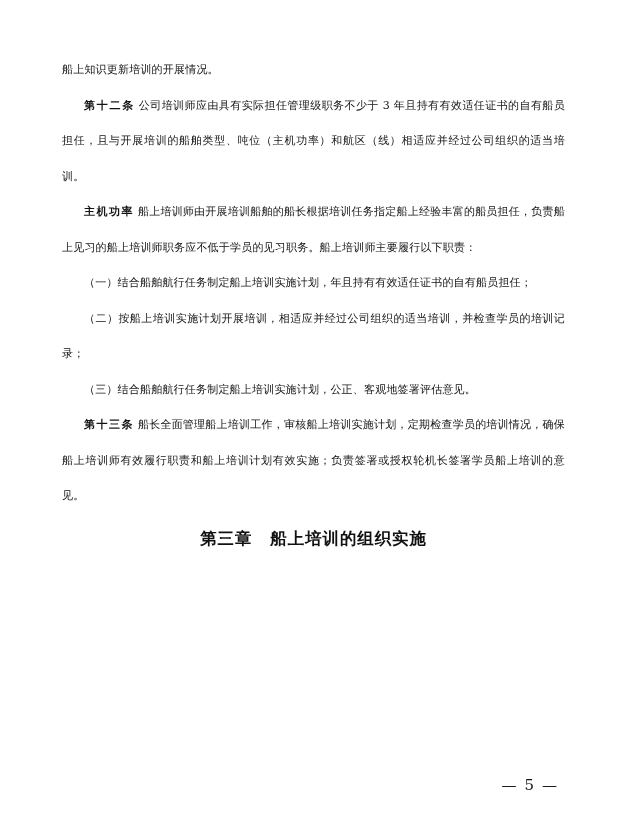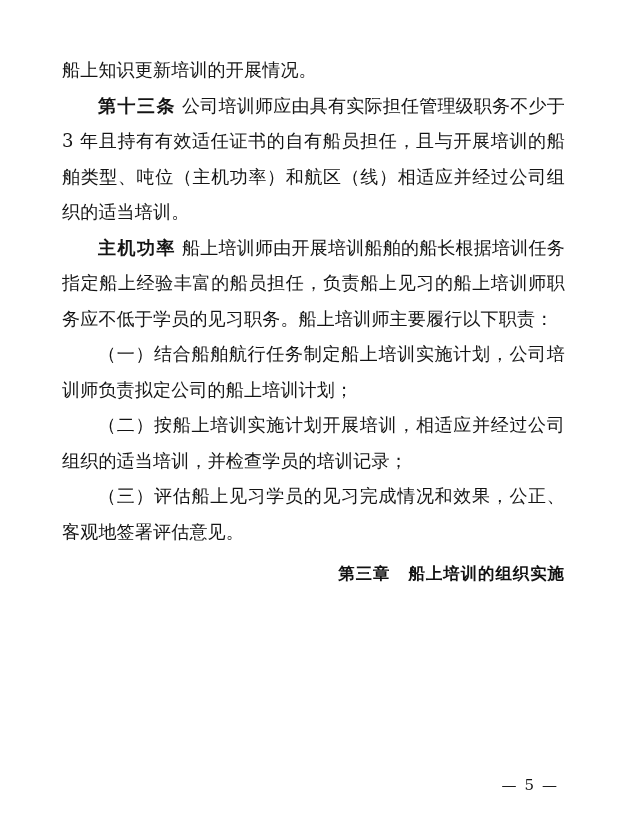--- a/index.html
+++ b/index.html
@@ -15,41 +15,41 @@
     overflow: hidden;
   }
   .page {
     position: relative;
     width: 623px;
     height: 838px;
     box-sizing: border-box;
     padding: 52px 58px 0 62px;
   }
   .para {
-    font-size: 18px;
+    font-size: 11px;
     line-height: 35.5px;
     text-align: justify;
     text-justify: inter-ideograph;
     margin: 0 0 0 0;
     letter-spacing: 0.2px;
     color: #141414;
   }
   .indent {
     text-indent: 2em;
   }
   
   .para .lead {
     font-weight: bold;
     letter-spacing: 1.5px;
   }
   .chapter {
     margin-top: 14px;
     font-size: 16.4px;
     font-weight: bold;
-    text-align: right;
+    text-align: center;
     letter-spacing: 1px;
     color: #111111;
   }
   .chapter .gap {
     display: inline-block;
     width: 1.1em;
   }
   .footer {
     position: absolute;
     right: 58px;
@@ -66,40 +66,43 @@
 </head>
 <body>
 
 <div class="page">
 
   <p class="para">
     <span>船上知识更新培训的开展情况。</span>
   </p>
 
   <p class="para indent">
-    <span class="lead">第十三条</span><span> 公司培训师应由具有实际担任管理级职务不少于 3 年且持有有效适任证书的自有船员担任，且与开展培训的船舶类型、吨位（主机功率）和航区（线）相适应并经过公司组织的适当培训。</span>
+    <span class="lead">第十二条</span><span> 公司培训师应由具有实际担任管理级职务不少于 3 年且持有有效适任证书的自有船员担任，且与开展培训的船舶类型、吨位（主机功率）和航区（线）相适应并经过公司组织的适当培训。</span>
   </p>
 
 
   <p class="para indent">
     <span class="lead">主机功率</span><span> 船上培训师由开展培训船舶的船长根据培训任务指定船上经验丰富的船员担任，负责船上见习的船上培训师职务应不低于学员的见习职务。船上培训师主要履行以下职责：</span>
   </p>
 
   <p class="para indent">
-    <span>（一）结合船舶航行任务制定船上培训实施计划，公司培训师负责拟定公司的船上培训计划；</span>
+    <span>（一）结合船舶航行任务制定船上培训实施计划，年且持有有效适任证书的自有船员担任；</span>
   </p>
 
   <p class="para indent">
     <span>（二）按船上培训实施计划开展培训，相适应并经过公司组织的适当培训，并检查学员的培训记录；</span>
   </p>
 
   <p class="para indent">
-    <span>（三）评估船上见习学员的见习完成情况和效果，公正、客观地签署评估意见。</span>
+    <span>（三）结合船舶航行任务制定船上培训实施计划，公正、客观地签署评估意见。</span>
   </p>
 
+  <p class="para indent">
+    <span class="lead">第十三条</span><span> 船长全面管理船上培训工作，审核船上培训实施计划，定期检查学员的培训情况，确保船上培训师有效履行职责和船上培训计划有效实施；负责签署或授权轮机长签署学员船上培训的意见。</span>
+  </p>
 
   <div class="chapter">
     <span>第三章</span><span class="gap"></span><span>船上培训的组织实施</span>
   </div>
 
   <div class="footer">
     <span class="dash">—</span><span>5</span><span class="dash">—</span>
   </div>
 
 </div>

